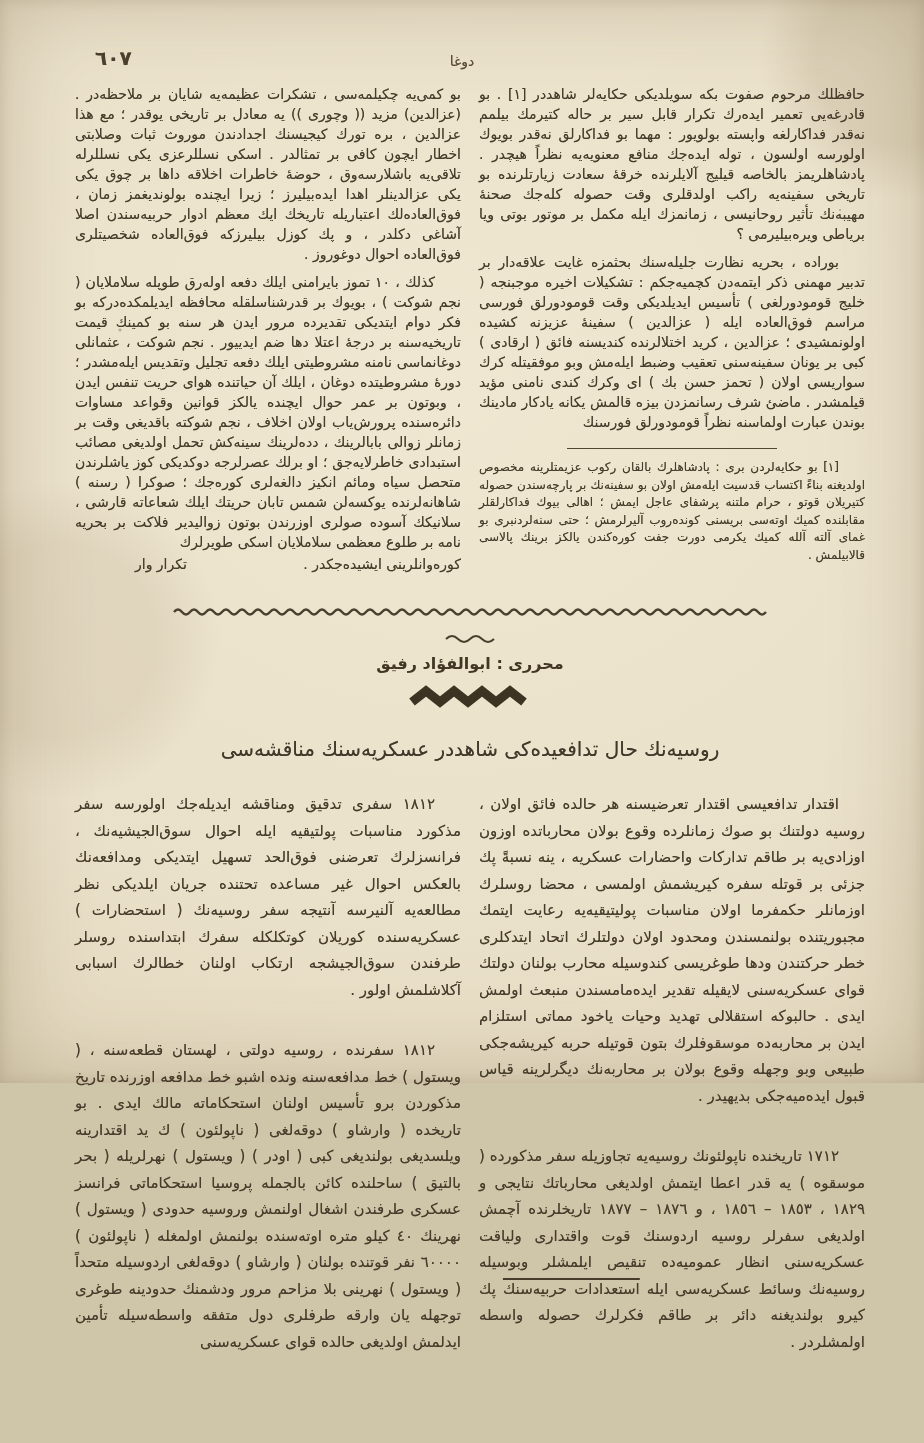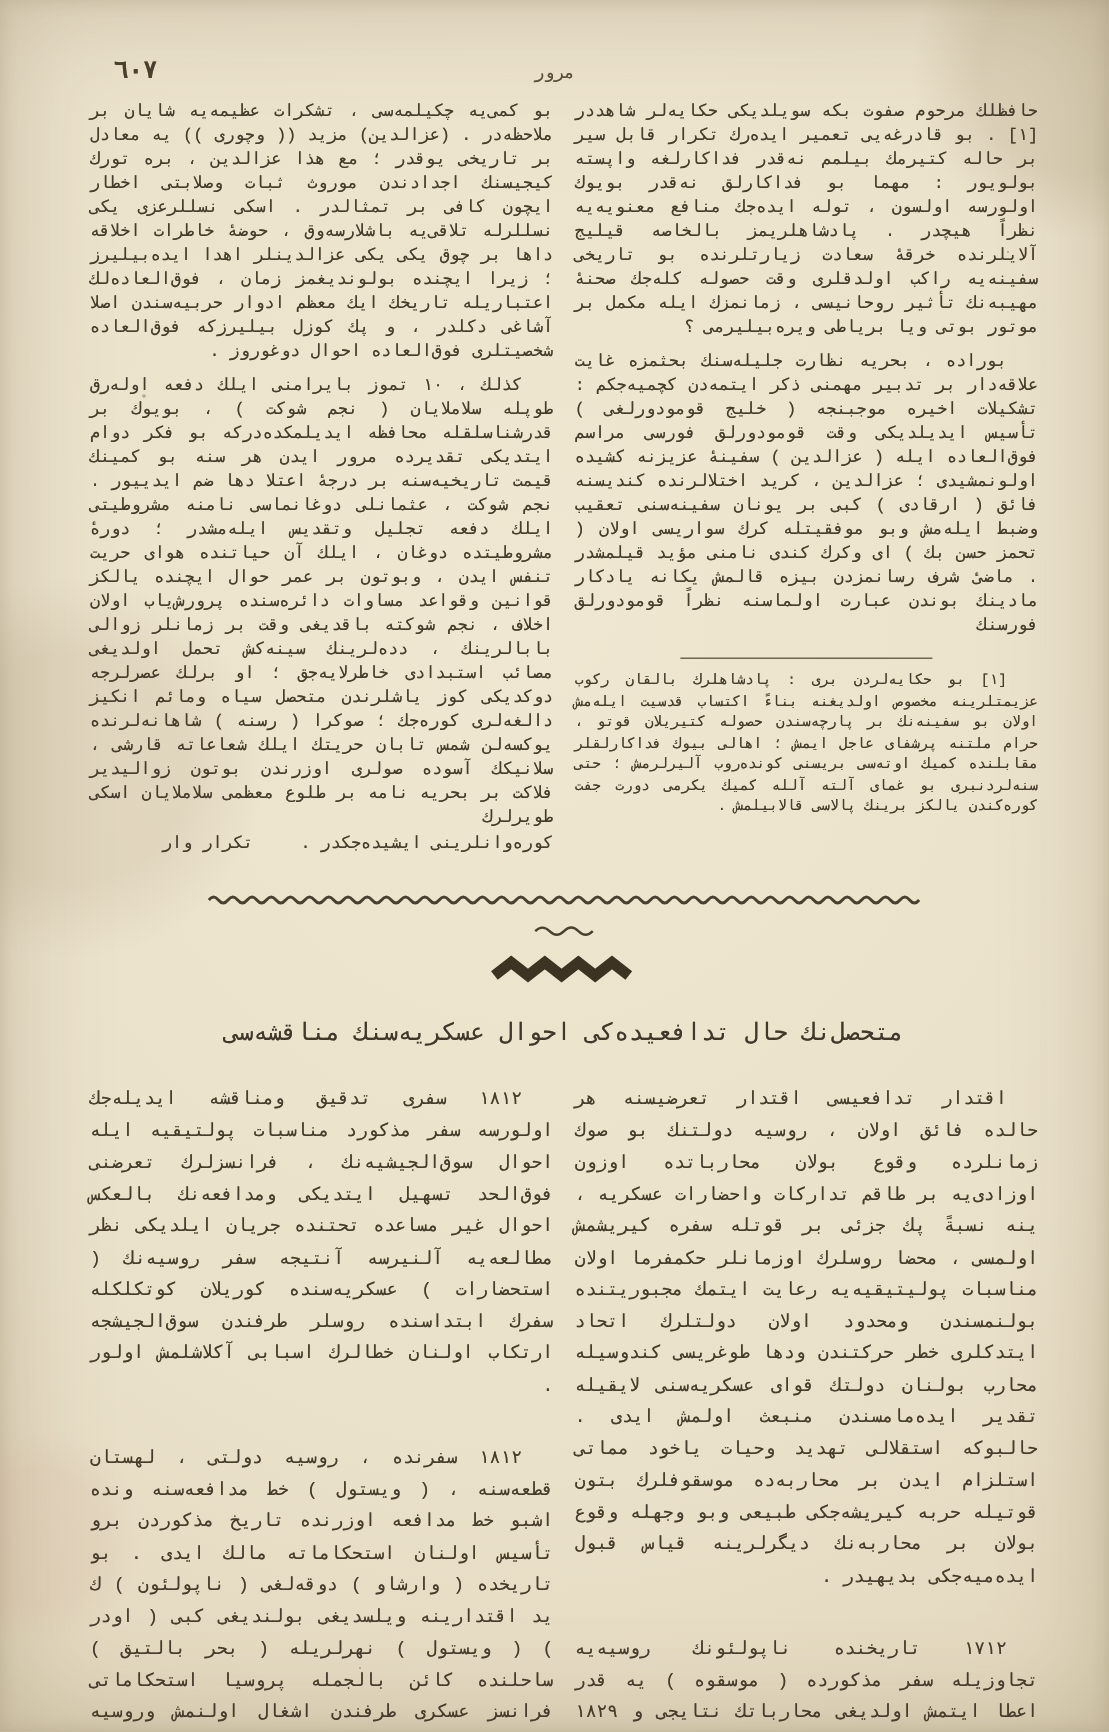--- a/index.html
+++ b/index.html
@@ -3,27 +3,26 @@
 <meta charset="utf-8">
 <style>
   html,body{margin:0;padding:0;}
   body{
     width:924px;height:1443px;
     font-family:"DejaVu Sans", sans-serif;
     background:#cfc5a9;
     overflow:hidden;
   }
   .page{
-    position:relative;width:924px;height:1443px;
+    position:relative;width:924px;height:1083px;
     direction:rtl;
     color:#463c2b;
     background:
       radial-gradient(ellipse 120% 90% at 48% 35%, #efe7d1 0%, #eae1ca 55%, #e0d5ba 88%, #d6c9ab 100%);
     box-shadow:inset 0 0 90px rgba(110,90,55,.28), inset 0 0 14px rgba(110,90,55,.18);
-    font-family:Liberation Mono, monospace;
   }
   
   .page::before{
     content:"";position:absolute;inset:0;pointer-events:none;
     background-image:
       radial-gradient(circle 3px at 120px 330px, rgba(90,70,40,.35) 0 40%, transparent 60%),
       radial-gradient(circle 2px at 840px 210px, rgba(90,70,40,.3) 0 40%, transparent 60%),
       radial-gradient(circle 2px at 300px 1390px, rgba(90,70,40,.3) 0 40%, transparent 60%),
       radial-gradient(circle 90px at 30px 1280px, rgba(200,140,130,.10) 0 60%, transparent 100%),
       radial-gradient(circle 140px at 900px 60px, rgba(120,95,55,.14) 0 60%, transparent 100%),
@@ -60,21 +59,21 @@
   .subtitle{text-align:center;font-size:20px;color:#41372a;margin:28px 0 0;}
   .emph-over{text-decoration:overline;text-decoration-thickness:1.5px;}
   svg{vertical-align:middle;}
 </style>
 </head>
 <body>
 
 <div class="page">
 
   <div class="page-number ink">٦٠٧</div>
-  <div class="masthead ink">مرور</div>
+  <div class="masthead ink">دوغا</div>
 
   <div class="content">
 
     <div class="cols a1 ink">
       <div class="col">
         <p>حافظلك مرحوم صفوت بكه سویلدیكی حكایه‌لر شاهددر [١] . بو قادرغه‌یی تعمیر ایدەرك تكرار قابل سیر بر حاله كتیرمك بیلمم نه‌قدر فداكارلغه واپسته بولویور : مهما بو فداكارلق نه‌قدر بویوك اولورسه اولسون ، توله ایده‌جك منافع معنویه‌یه نظراً هیچدر . پادشاهلریمز بالخاصه قیلیج آلایلرنده خرقهٔ سعادت زیارتلرنده بو تاریخی سفینه‌یه راكب اولدقلری وقت حصوله كله‌جك صحنهٔ مهیبه‌نك تأثیر روحانیسی ، زمانمزك ایله مكمل بر موتور بوتی ویا بریاطی ویره‌بیلیرمی ؟</p>
         <p class="indent">بوراده ، بحریه نظارت جلیله‌سنك بحثمزه غایت علاقه‌دار بر تدبیر مهمنی ذكر ایتمه‌دن كچمیه‌جكم : تشكیلات اخیره موجبنجه ( خلیج قومودورلغی ) تأسیس ایدیلدیكی وقت قومودورلق فورسی مراسم فوق‌العاده ایله ( عزالدین ) سفینهٔ عزیزنه كشیده اولونمشیدی ؛ عزالدین ، كرید اختلالرنده كندیسنه فائق ( ارقادی ) كبی بر یونان سفینه‌سنی تعقیب وضبط ایله‌مش وبو موفقیتله كرك سواریسی اولان ( تحمز حسن بك ) ای وكرك كندی نامنی مؤید قیلمشدر . ماضیٔ شرف رسانمزدن بیزه قالمش یكانه یادكار مادینك بوندن عبارت اولماسنه نظراً قومودورلق فورسنك</p>
         <hr class="fnrule">
         <p class="footnote indent">[١] بو حكایه‌لردن بری : پادشاهلرك بالقان ركوب عزیمتلرینه مخصوص اولدیغنه بناءً اكتساب قدسیت ایله‌مش اولان بو سفینه‌نك بر پارچه‌سندن حصوله كتیریلان قوتو ، حرام ملتنه پرشفای عاجل ایمش ؛ اهالی بیوك فداكارلقلر مقابلنده كمیك اوته‌سی بریسنی كوندەروب آلیرلرمش ؛ حتی سنه‌لردنبری بو غمای آلته آلله كمیك یكرمی دورت جفت كوره‌كندن یالكز برینك پالاسی قالابیلمش .</p>
       </div>
@@ -94,28 +93,29 @@
       </svg>
     </div>
 
 
     <div class="squiggle-wrap">
       <svg width="52" height="12" viewBox="0 0 52 12">
         <path d="M2,7 q6,-6 12,0 t12,0 t12,0 t12,0" fill="none" stroke="#4a4030" stroke-width="2"></path>
       </svg>
     </div>
 
+    <div class="byline">محرری : ابوالفؤاد رفیق</div>
 
     <div class="zigzag-wrap">
       <svg width="122" height="24" viewBox="0 0 122 24">
         <polyline points="3,17 17,6 31,17 45,6 59,17 73,6 87,17 101,6 115,17" fill="none" stroke="#3c3322" stroke-width="9" stroke-linejoin="miter"></polyline>
       </svg>
     </div>
 
-    <div class="subtitle ink">متحصل‌نك حال تدافعیده‌كی احوال عسكریه‌سنك مناقشه‌سی</div>
+    <div class="subtitle ink">روسیه‌نك حال تدافعیده‌كی شاهددر عسكریه‌سنك مناقشه‌سی</div>
 
     <div class="cols a2 ink">
       <div class="col">
         <p class="indent">اقتدار تدافعیسی اقتدار تعرضیسنه هر حالده فائق اولان ، روسیه دولتنك بو صوك زمانلرده وقوع بولان محارباتده اوزون اوزادی‌یه بر طاقم تداركات واحضارات عسكریه ، ینه نسبةً پك جزئی بر قوتله سفره كیریشمش اولمسی ، محضا روسلرك اوزمانلر حكمفرما اولان مناسبات پولیتیقیه‌یه رعایت ایتمك مجبوریتنده بولنمسندن ومحدود اولان دولتلرك اتحاد ایتدكلری خطر حركتندن ودها طوغریسی كندوسیله محارب بولنان دولتك قوای عسكریه‌سنی لایقیله تقدیر ایده‌مامسندن منبعث اولمش ایدی . حالبوكه استقلالی تهدید وحیات یاخود مماتی استلزام ایدن بر محاربه‌ده موسقوفلرك بتون قوتیله حربه كیریشه‌جكی طبیعی وبو وجهله وقوع بولان بر محاربه‌نك دیگرلرینه قیاس قبول ایده‌میه‌جكی بدیهیدر .</p>
         <p class="indent"><span>١٧١٢ تاریخنده ناپولئونك روسیه‌یه تجاوزیله سفر مذكورده ( موسقوه ) یه قدر اعطا ایتمش اولدیغی محارباتك نتایجی و ١٨٢٩ ، ١٨٥٣ – ١٨٥٦ ، و ١٨٧٦ – ١٨٧٧ تاریخلرنده آچمش اولدیغی سفرلر روسیه اردوسنك قوت واقتداری ولیاقت عسكریه‌سنی انظار عمومیه‌ده تنقیص ایلمشلر وبوسیله روسیه‌نك وسائط عسكریه‌سی ایله </span><span class="emph-over">استعدادات حربیه‌سنك</span><span> پك كیرو بولندیغنه دائر بر طاقم فكرلرك حصوله واسطه اولمشلردر .</span></p>
       </div>
       <div class="col">
         <p class="indent">١٨١٢ سفری تدقیق ومناقشه ایدیله‌جك اولورسه سفر مذكورد مناسبات پولتیقیه ایله احوال سوق‌الجیشیه‌نك ، فرانسزلرك تعرضنی فوق‌الحد تسهیل ایتدیكی ومدافعه‌نك بالعكس احوال غیر مساعده تحتنده جریان ایلدیكی نظر مطالعه‌یه آلنیرسه آنتیجه سفر روسیه‌نك ( استحضارات ) عسكریه‌سنده كوریلان كوتكلكله سفرك ابتداسنده روسلر طرفندن سوق‌الجیشجه ارتكاب اولنان خطالرك اسبابی آكلاشلمش اولور .</p>
         <p class="indent">١٨١٢ سفرنده ، روسیه دولتی ، لهستان قطعه‌سنه ، ( ویستول ) خط مدافعه‌سنه ونده اشبو خط مدافعه اوزرنده تاریخ مذكوردن برو تأسیس اولنان استحكاماته مالك ایدی . بو تاریخده ( وارشاو ) دوقه‌لغی ( ناپولئون ) ك ید اقتدارینه ویلسدیغی بولندیغی كبی ( اودر ) ( ویستول ) نهرلریله ( بحر بالتیق ) ساحلنده كائن بالجمله پروسیا استحكاماتی فرانسز عسكری طرفندن اشغال اولنمش وروسیه حدودی ( ویستول ) نهرینك ٤٠ كیلو متره اوته‌سنده بولنمش اولمغله ( ناپولئون ) ٦٠٠٠٠ نفر قوتنده بولنان ( وارشاو ) دوقه‌لغی اردوسیله متحداً ( ویستول ) نهرینی بلا مزاحم مرور ودشمنك حدودینه طوغری توجهله یان وارقه طرفلری دول متفقه واسطه‌سیله تأمین ایدلمش اولدیغی حالده قوای عسكریه‌سنی</p>
       </div>

